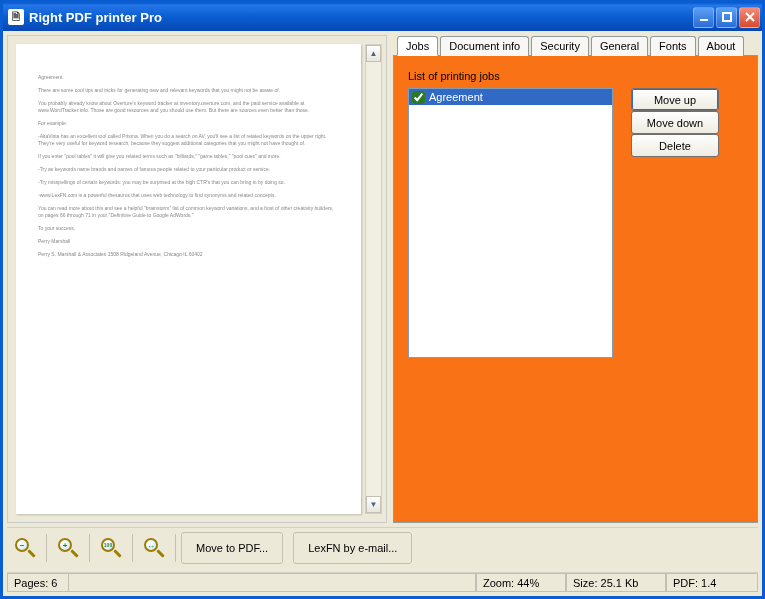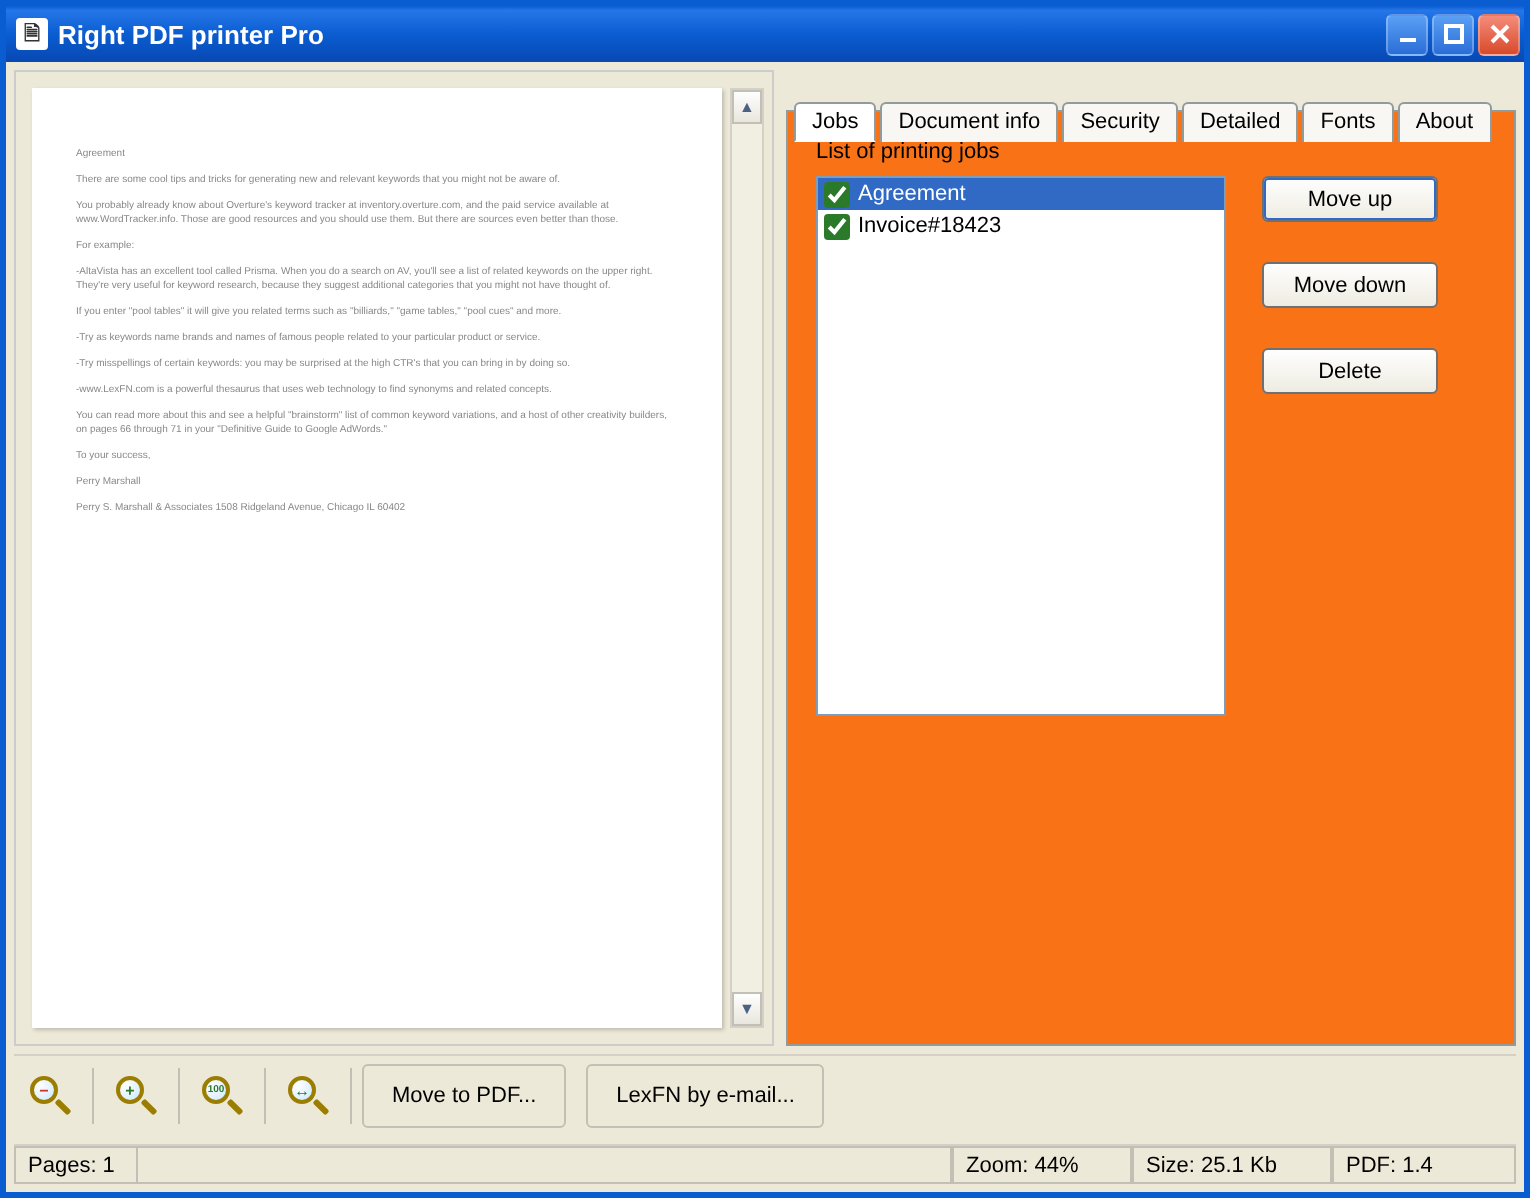--- a/index.html
+++ b/index.html
@@ -17,30 +17,30 @@
   .main { flex: 1; display: flex; gap: 6px; min-height: 0; }
   .preview-pane { flex: 0 0 380px; display: flex; flex-direction: column; background: #ece9d8; border: 1px solid #ccc; position: relative; }
   .preview-scroll { display: flex; flex: 1; }
   .preview-page { flex: 1; background: #fff; margin: 8px 4px 8px 8px; box-shadow: 1px 1px 2px rgba(0,0,0,0.2); padding: 30px 22px; font-size: 5px; color: #888; line-height: 1.4; overflow: hidden; }
   .preview-page p { margin-bottom: 6px; }
   .scrollbar { width: 17px; background: #f1efe2; margin: 8px 4px 8px 0; border: 1px solid #d4d0c8; display: flex; flex-direction: column; }
   .sb-btn { height: 17px; background: linear-gradient(to bottom,#fefefe,#e8e6dd); border: 1px solid #c2c0b5; display: flex; align-items: center; justify-content: center; color: #4d6185; font-size: 8px; cursor: pointer; }
   .sb-track { flex: 1; }
   .right-pane { flex: 1; display: flex; flex-direction: column; }
   .tabs { display: flex; gap: 2px; padding-left: 4px; position: relative; z-index: 2; }
-  .tab { background: #f8f7f4; border: 1px solid #919b9c; border-bottom: none; border-radius: 3px 3px 0 0; padding: 3px 8px 3px 8px; font-size: 11px; cursor: pointer; position: relative; top: 16px; }
+  .tab { background: #f8f7f4; border: 1px solid #919b9c; border-bottom: none; border-radius: 3px 3px 0 0; padding: 3px 8px 3px 8px; font-size: 11px; cursor: pointer; position: relative; top: 1px; }
   .tab.active { background: #fff; border-bottom: 1px solid #fff; z-index: 3; }
   .tab-body { flex: 1; background: #f97316; border: 1px solid #919b9c; padding: 14px; display: flex; flex-direction: column; }
   .list-label { margin-bottom: 6px; font-size: 11px; }
   .jobs-row { display: flex; gap: 18px; }
   .listbox { width: 205px; height: 270px; border: 1px solid #7f9db9; background: #fff; padding: 0; overflow: auto; }
   .listitem { display: flex; align-items: center; padding: 0px 3px; gap: 4px; font-size: 11px; height: 16px; cursor: pointer; }
   .listitem input { width: 13px; height: 13px; accent-color: #2a7a2a; }
   .listitem.selected { background: #316ac5; color: #fff; }
-  .side-buttons { display: flex; flex-direction: column; gap: 20px; }
+  .side-buttons { display: flex; flex-direction: column; gap: 0; }
   .btn { width: 88px; height: 23px; background: linear-gradient(to bottom,#fefefe,#eeece1); border: 1px solid #707070; border-radius: 3px; font-size: 11px; cursor: pointer; display: inline-flex; align-items: center; justify-content: center; padding: 0 6px; }
   .btn.default { box-shadow: 0 0 0 1px #3169c6 inset; }
   .toolbar { display: flex; align-items: center; padding: 4px 2px; gap: 2px; border-top: 1px solid #d4d0c8; }
   .tb-btn { width: 32px; height: 32px; background: #ece9d8; border: 1px solid transparent; border-radius: 3px; display: flex; align-items: center; justify-content: center; cursor: pointer; }
   .divider { width: 1px; height: 28px; background: #c2c0b5; margin: 0 3px; }
   .tb-big-btn { height: 32px; min-width: 100px; background: #ece9d8; border: 1px solid #c2c0b5; border-radius: 3px; font-size: 11px; padding: 0 14px; cursor: pointer; display: inline-flex; align-items: center; justify-content: center; }
   .tb-spacer { flex: 1; }
   .statusbar { display: flex; height: 20px; border-top: 1px solid #d4d0c8; font-size: 11px; }
   .status-cell { border: 1px solid #c2c0b5; padding: 2px 6px; display: flex; align-items: center; }
   .status-cell.pages { width: 62px; }
@@ -104,35 +104,31 @@
             <div class="sb-btn">▼</div>
           </div>
         </div>
       </div>
 
       <div class="right-pane">
         <div class="tabs" id="tabstrip">
             <div class="tab active">Jobs</div>
             <div class="tab">Document info</div>
             <div class="tab">Security</div>
-            <div class="tab">Detailed</div>
+            <div class="tab">General</div>
             <div class="tab">Fonts</div>
             <div class="tab">About</div>
           </div>
         <div class="tab-body">
           <div class="list-label">List of printing jobs</div>
           <div class="jobs-row">
             <div class="listbox" id="jobs-list">
                 <div class="listitem selected">
                   <input type="checkbox" checked="" style="">
                   <span>Agreement</span>
-                </div>
-                <div class="listitem">
-                  <input type="checkbox" checked="" style="">
-                  <span>Invoice#18423</span>
                 </div>
               </div>
             <div class="side-buttons">
               <button class="btn default">Move up</button>
               <button class="btn">Move down</button>
               <button class="btn">Delete</button>
             </div>
           </div>
         </div>
       </div>
@@ -168,20 +164,20 @@
           </div>
       </div>
       <div class="divider"></div>
       <button class="tb-big-btn">Move to PDF...</button>
       <div style="width:6px"></div>
       <button class="tb-big-btn">LexFN by e-mail...</button>
       <div class="tb-spacer"></div>
     </div>
 
     <div class="statusbar">
-      <div class="status-cell pages">Pages: 1</div>
+      <div class="status-cell pages">Pages: 6</div>
       <div class="status-cell blank"></div>
       <div class="status-cell zoom">Zoom: 44%</div>
       <div class="status-cell size">Size: 25.1 Kb</div>
       <div class="status-cell pdf">PDF: 1.4</div>
     </div>
   </div>
 </div>
 
 </body></html>

